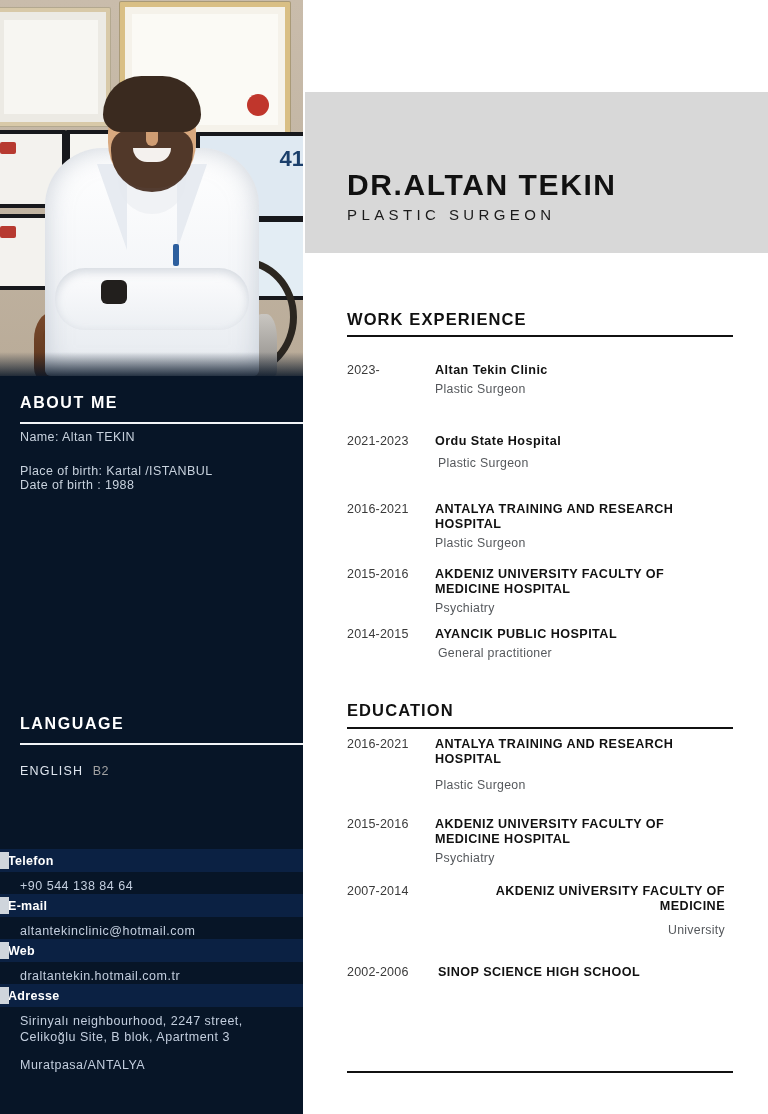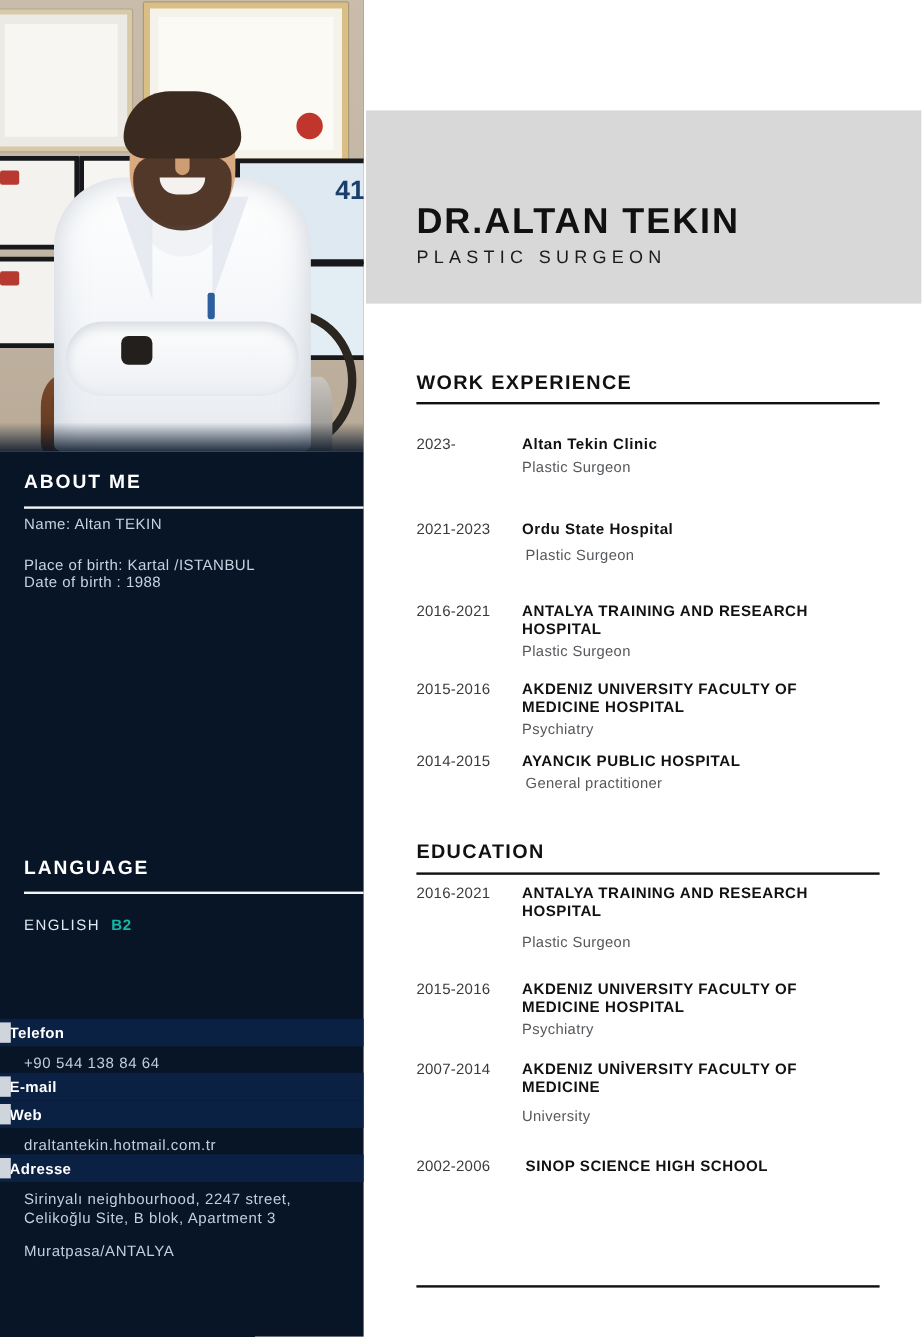--- a/index.html
+++ b/index.html
@@ -78,21 +78,21 @@
   
   .sb-section{position:absolute;left:0;width:303px;}
   .sb-h{
     color:#ffffff;font-size:16px;font-weight:700;letter-spacing:1.6px;
     padding-left:20px;
   }
   .sb-rule{height:2px;background:#f2f4f7;margin:10px 0 0 20px;width:283px;}
   .sb-txt{color:#c8d2de;font-size:12.5px;letter-spacing:.4px;padding-left:20px;}
 
   .lang-line{color:#dfe6ef;font-size:12.5px;letter-spacing:1.2px;padding-left:20px;}
-  .lang-line b{color:#14b8a6;font-weight:700;letter-spacing:.6px;}
+  .lang-line b{color:#a3a3a3;font-weight:400;letter-spacing:.6px;}
 
   
   .contacts{position:absolute;left:0;top:849px;width:303px;}
   .c-label{
     position:relative;background:#0b2143;height:23px;display:flex;align-items:center;
     color:#ffffff;font-size:12.5px;font-weight:700;letter-spacing:.3px;padding-left:8px;
   }
   .c-chip{position:absolute;left:0;top:3px;width:9px;height:17px;background:#cfd5dc;}
   .c-value{color:#c3cede;font-size:12.5px;letter-spacing:.5px;padding:6px 14px 0 20px;line-height:16px;}
 
@@ -204,20 +204,21 @@
       <div class="c-label">
         <span class="c-chip"></span>
         <span>Telefon</span>
       </div>
       <div class="c-value">+90 544 138 84 64</div>
 
       <div class="c-label">
         <span class="c-chip"></span>
         <span>E-mail</span>
       </div>
+      <div class="c-value">altantekinclinic@hotmail.com</div>
 
       <div class="c-label">
         <span class="c-chip"></span>
         <span>Web</span>
       </div>
       <div class="c-value">draltantekin.hotmail.com.tr</div>
 
       <div class="c-label">
         <span class="c-chip"></span>
         <span>Adresse</span>
@@ -288,21 +289,21 @@
   <div class="entry" style="top:817px;">
     <div class="e-date">2015-2016</div>
     <div class="e-body" style="max-width:290px;">
       <div class="e-title">AKDENIZ UNIVERSITY FACULTY OF MEDICINE HOSPITAL</div>
       <div class="e-sub">Psychiatry</div>
     </div>
   </div>
 
   <div class="entry" style="top:884px;">
     <div class="e-date">2007-2014</div>
-    <div class="e-body" style="max-width:290px;">
+    <div class="e-body" style="max-width:290px;text-align:right;">
       <div class="e-title">AKDENIZ UNİVERSITY FACULTY OF MEDICINE</div>
       <div class="e-sub" style="margin-top:9px;">University</div>
     </div>
   </div>
 
   <div class="entry" style="top:965px;">
     <div class="e-date">2002-2006</div>
     <div class="e-body">
       <div class="e-title" style="margin-left:3px;">SINOP SCIENCE HIGH SCHOOL</div>
     </div>

